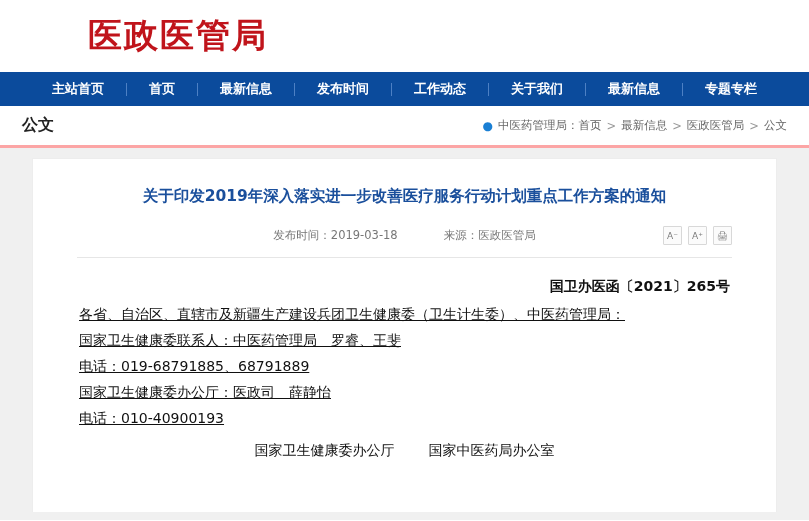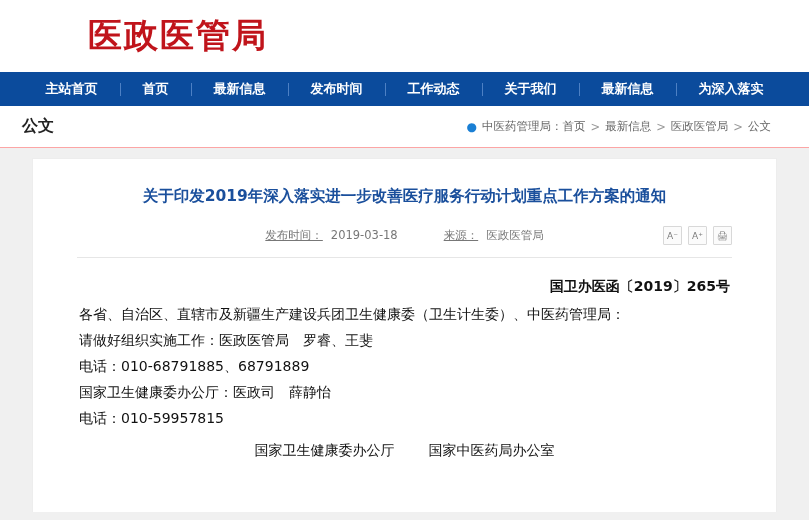--- a/index.html
+++ b/index.html
@@ -55,24 +55,24 @@
   .nav-sep {
     width: 1px;
     height: 13px;
     background: #4d80c4;
   }
 
   
   .crumb-strip {
     height: 42px;
     background: #ffffff;
-    border-bottom: 1px solid #fca5a5;
-    display: flex;
-    align-items: center;
-    padding: 0 38px 0 22px;
+    border-bottom: 3px solid #fca5a5;
+    display: flex;
+    align-items: center;
+    padding: 0 22px 0 22px;
     position: relative;
   }
   .crumb-left {
     font-size: 16px;
     font-weight: bold;
     color: #222;
     font-family: "DejaVu Sans", "Liberation Sans", sans-serif;
   }
   .crumb-right {
     margin-left: auto;
@@ -120,22 +120,22 @@
     margin-top: 20px;
     display: flex;
     align-items: center;
     justify-content: center;
     gap: 46px;
     font-size: 11.5px;
     color: #777;
     position: relative;
     font-family: "DejaVu Sans", "Liberation Sans", sans-serif;
   }
-  .doc-meta .label { color: #777; text-decoration: underline; }
-  .doc-meta .value { color: #777; margin-left: 8px; }
+  .doc-meta .label { color: #777; }
+  .doc-meta .value { color: #777; }
   .meta-tools {
     position: absolute;
     right: 0;
     display: flex;
     gap: 6px;
   }
   .tool-btn {
     width: 19px;
     height: 19px;
     border: 1px solid #d8d8d8;
@@ -164,20 +164,21 @@
   }
   .doc-number {
     text-align: right;
     font-weight: bold;
     font-size: 14px;
     margin-bottom: 2px;
   }
   .doc-p {
     margin: 0;
     font-size: 14px;
+    text-decoration: underline;
   }
   .doc-p.indent { text-indent: 28px; }
   .doc-sign {
     margin-top: 6px;
     display: flex;
     justify-content: center;
     gap: 34px;
     font-size: 14px;
   }
 </style>
@@ -196,21 +197,21 @@
   <div class="nav-item">最新信息</div>
   <div class="nav-sep"></div>
   <div class="nav-item">发布时间</div>
   <div class="nav-sep"></div>
   <div class="nav-item">工作动态</div>
   <div class="nav-sep"></div>
   <div class="nav-item">关于我们</div>
   <div class="nav-sep"></div>
   <div class="nav-item">最新信息</div>
   <div class="nav-sep"></div>
-  <div class="nav-item">为深入落实</div>
+  <div class="nav-item">专题专栏</div>
 </div>
 
 <div class="crumb-strip">
   <div class="crumb-left">公文</div>
   <div class="crumb-right">
     <span class="pin">●</span>
     <span>中医药管理局：</span>
     <a href="#">首页</a>
     <span class="crumb-sep">&gt;</span>
     <a href="#">最新信息</a>
@@ -236,26 +237,26 @@
       <div class="meta-tools">
         <div class="tool-btn">A⁻</div>
         <div class="tool-btn">A⁺</div>
         <div class="tool-btn">🖨</div>
       </div>
     </div>
 
     <div class="meta-divider"></div>
 
     <div class="doc-body">
-      <div class="doc-number">国卫办医函〔2019〕265号</div>
+      <div class="doc-number">国卫办医函〔2021〕265号</div>
       <p class="doc-p">各省、自治区、直辖市及新疆生产建设兵团卫生健康委（卫生计生委）、中医药管理局：</p>
-      <p class="doc-p">请做好组织实施工作：医政医管局　罗睿、王斐</p>
-      <p class="doc-p">电话：010-68791885、68791889</p>
+      <p class="doc-p">国家卫生健康委联系人：中医药管理局　罗睿、王斐</p>
+      <p class="doc-p">电话：019-68791885、68791889</p>
       <p class="doc-p">国家卫生健康委办公厅：医政司　薛静怡</p>
-      <p class="doc-p">电话：010-59957815</p>
+      <p class="doc-p">电话：010-40900193</p>
       <div class="doc-sign">
         <span>国家卫生健康委办公厅</span>
         <span>国家中医药局办公室</span>
       </div>
     </div>
 
   </div>
 </div>
 
 </body></html>

